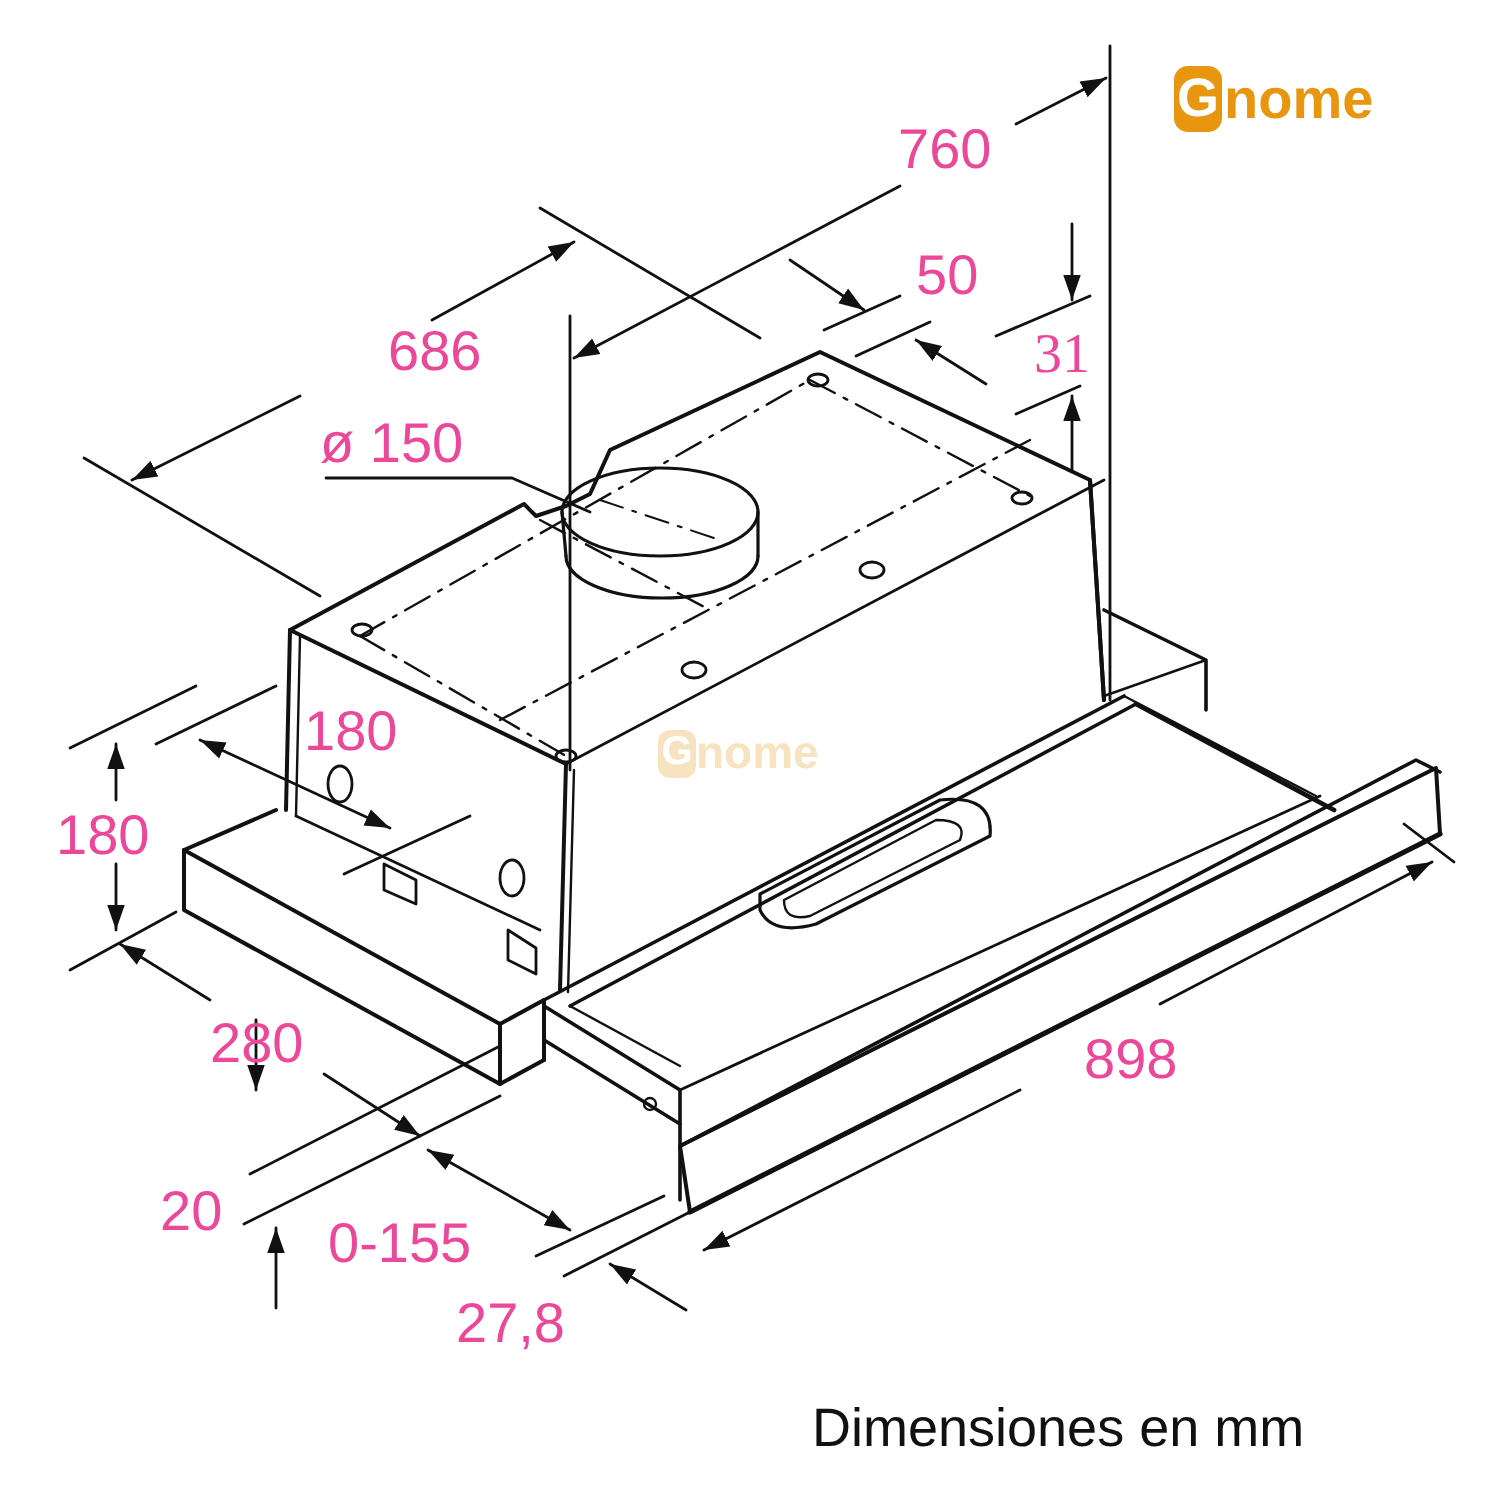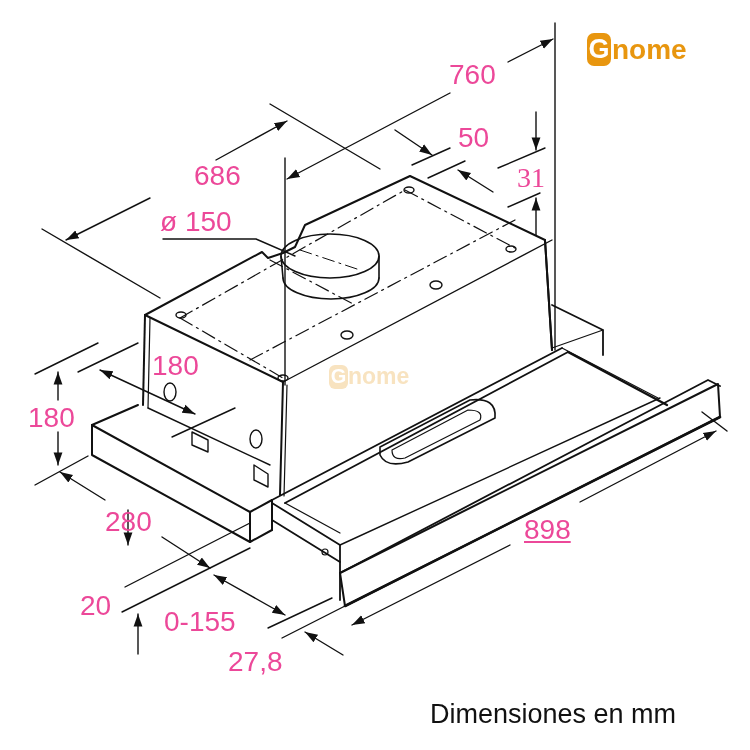--- a/index.html
+++ b/index.html
@@ -1,20 +1,20 @@
 <!DOCTYPE html>
 <html><head>
   <meta charset="utf-8">
   <style>
     html, body { margin:0; padding:0; background:#ffffff; }
     body { width:750px; height:750px; position:relative; overflow:hidden; font-family:"Liberation Sans", sans-serif; }
     #stage { position:absolute; left:0; top:0; width:750px; height:750px; }
     svg { position:absolute; left:0; top:0; }
     .lbl { position:absolute; font-family:"Liberation Sans", sans-serif; color:#ec4899; font-size:28px; line-height:1; white-space:nowrap; }
-    .caption { position:absolute; left:430px; top:699px; font-size:27px; color:#111; font-family:"Liberation Sans", sans-serif; white-space:nowrap; }
+    .caption { position:absolute; left:406px; top:699px; font-size:27px; color:#111; font-family:"Liberation Sans", sans-serif; white-space:nowrap; }
     .logo { position:absolute; display:flex; align-items:center; font-family:"Liberation Sans", sans-serif; font-weight:bold; }
     .logo .g { background:var(--c); color:#fff; border-radius:6px; display:inline-flex; align-items:center; justify-content:center; }
     .logo .rest { color:var(--c); }
   </style>
 </head>
 <body>
 
 <div id="stage">
 
   <svg width="750" height="750" viewBox="0 0 750 750" fill="none" stroke="#111" stroke-linecap="round" stroke-linejoin="round">
@@ -176,16 +176,16 @@
   <span class="lbl" style="left:153px; top:162px;margin-left:41px;">686</span>
   <span class="lbl" style="left:160px; top:208px;">ø 150</span>
   <span class="lbl" style="left:458px; top:124px;">50</span>
   <span class="lbl" style="left:517px; top:164px;font-family:Liberation Serif, serif;">31</span>
   <span class="lbl" style="left:152px; top:352px;">180</span>
   <span class="lbl" style="left:28px;  top:404px;">180</span>
   <span class="lbl" style="left:105px; top:508px;">280</span>
   <span class="lbl" style="left:80px;  top:592px;">20</span>
   <span class="lbl" style="left:164px; top:608px;">0-155</span>
   <span class="lbl" style="left:228px; top:648px;">27,8</span>
-  <span class="lbl" style="left:524px; top:516px;text-decoration:underline;">898</span>
+  <span class="lbl" style="left:542px; top:516px;">898</span>
 
   <span class="caption">Dimensiones en mm</span>
 </div>
 
 </body></html>

